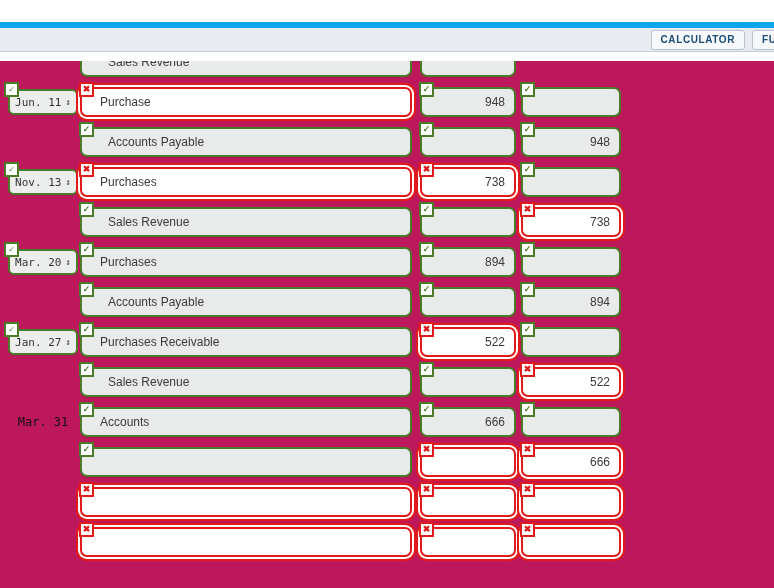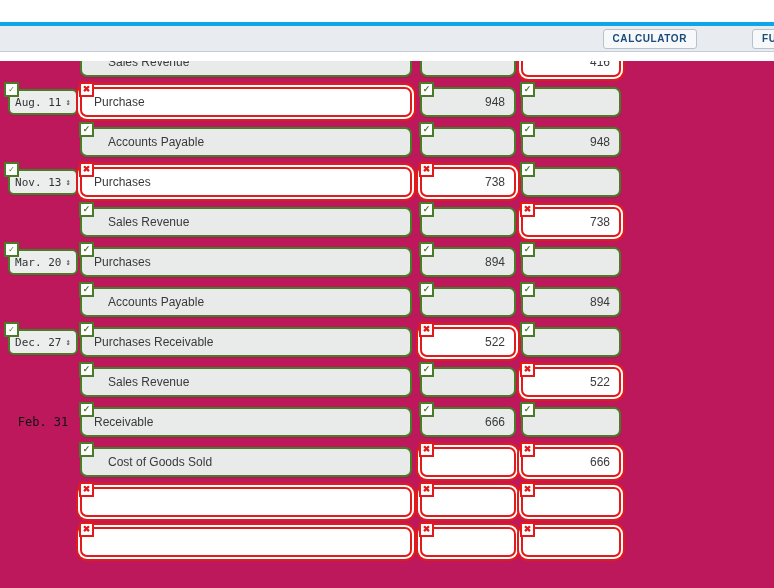--- a/index.html
+++ b/index.html
@@ -15,28 +15,27 @@
   .page-head {
     height: 22px;
     background: #ffffff;
     position: relative;
   }
 
   
   .toolbar {
     height: 30px;
     background: #e8ecf1;
-    border-top: 4px solid #0ea5e9;
+    border-top: 6px solid #0ea5e9;
     border-bottom: 1px solid #c6ccd6;
     display: flex;
     align-items: center;
     justify-content: flex-end;
     padding-right: 0px;
     position: relative;
-    gap: 48px;
   }
   .tb-btn {
     height: 20px;
     background: #f6f8fa;
     border: 1px solid #b9c2cc;
     border-radius: 3px;
     color: #1a4b7a;
     font-size: 10px;
     font-weight: bold;
     letter-spacing: .6px;
@@ -117,21 +116,21 @@
   .fld.bad {
     background: #ffffff;
     border: 2px solid #e11b1b;
     box-shadow: 0 0 0 2px #ffffff, 0 0 0 4px #e11b1b;
   }
 
   .c-acct { left: 80px; width: 332px; top: 4px; }
   .c-debit { left: 420px; width: 96px; top: 4px; justify-content: flex-end; padding-right: 9px; }
   .c-credit { left: 521px; width: 100px; top: 4px; justify-content: flex-end; padding-right: 9px; }
 
-  .acct-txt { padding-left: 12px; }
+  .acct-txt { padding-left: 18px; }
   .acct-txt.indent { padding-left: 26px; }
 
   
   .badge {
     position: absolute;
     width: 15px; height: 15px;
     top: -7px; left: -3px;
     background: #ffffff;
     border: 2px solid #4a7c28;
     display: flex; align-items: center; justify-content: center;
@@ -177,28 +176,25 @@
 
 <div class="journal" id="journal">
   <div class="jrow" style="margin-top: -18px;">
       <div class="c-date"></div>
       <div class="fld c-acct ok">
         <span class="acct-txt indent">Sales Revenue</span>
       </div>
       <div class="fld c-debit ok">
         <span></span>
       </div>
-      <div class="fld c-credit bad">
-        <span>416</span>
-      </div>
     </div>
     <div class="jrow">
       <div class="c-date">
         <div class="date-sel">
-          <span>Aug. 11</span>
+          <span>Jun. 11</span>
           <span class="spin">↕</span>
           <div class="date-badge">✓</div>
         </div>
       </div>
       <div class="fld c-acct bad">
         <span class="acct-txt">Purchase</span>
         <div class="badge x">✖</div>
       </div>
       <div class="fld c-debit ok">
         <span>948</span>
@@ -292,21 +288,21 @@
         <div class="badge">✓</div>
       </div>
       <div class="fld c-credit ok">
         <span>894</span>
         <div class="badge">✓</div>
       </div>
     </div>
     <div class="jrow">
       <div class="c-date">
         <div class="date-sel">
-          <span>Dec. 27</span>
+          <span>Jan. 27</span>
           <span class="spin">↕</span>
           <div class="date-badge">✓</div>
         </div>
       </div>
       <div class="fld c-acct ok">
         <span class="acct-txt">Purchases Receivable</span>
         <div class="badge">✓</div>
       </div>
       <div class="fld c-debit bad">
         <span>522</span>
@@ -327,39 +323,38 @@
         <span></span>
         <div class="badge">✓</div>
       </div>
       <div class="fld c-credit bad">
         <span>522</span>
         <div class="badge x">✖</div>
       </div>
     </div>
     <div class="jrow">
       <div class="c-date">
-        <div class="date-text-plain">Feb. 31</div>
-      </div>
-      <div class="fld c-acct ok">
-        <span class="acct-txt">Receivable</span>
+        <div class="date-text-plain">Mar. 31</div>
+      </div>
+      <div class="fld c-acct ok">
+        <span class="acct-txt">Accounts</span>
         <div class="badge">✓</div>
       </div>
       <div class="fld c-debit ok">
         <span>666</span>
         <div class="badge">✓</div>
       </div>
       <div class="fld c-credit ok">
         <span></span>
         <div class="badge">✓</div>
       </div>
     </div>
     <div class="jrow">
       <div class="c-date"></div>
       <div class="fld c-acct ok">
-        <span class="acct-txt indent">Cost of Goods Sold</span>
         <div class="badge">✓</div>
       </div>
       <div class="fld c-debit bad">
         <span></span>
         <div class="badge x">✖</div>
       </div>
       <div class="fld c-credit bad">
         <span>666</span>
         <div class="badge x">✖</div>
       </div>

